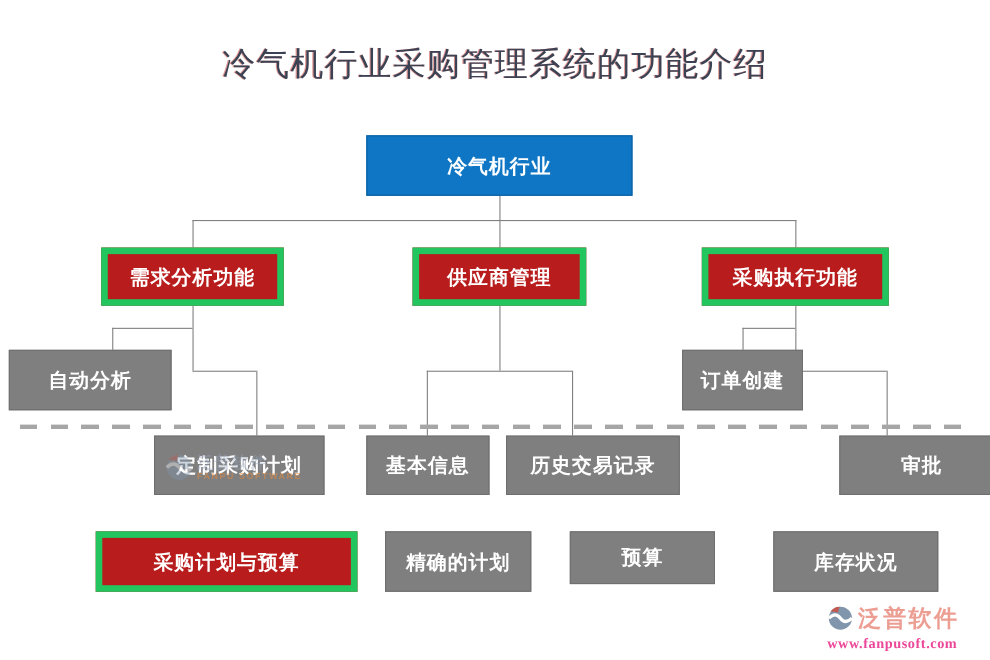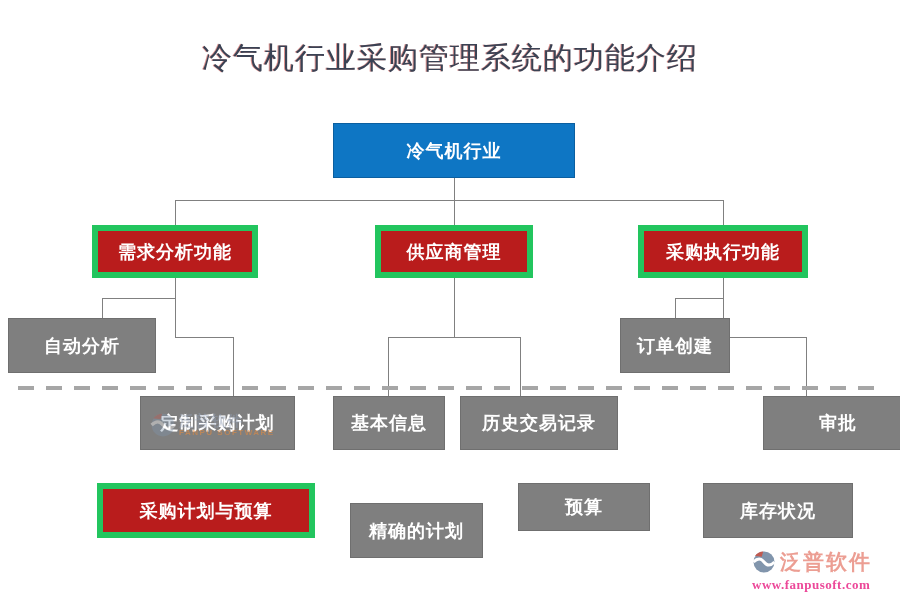--- a/index.html
+++ b/index.html
@@ -77,22 +77,22 @@
 <div class="node blue" style="left:638px;top:225px;width:170px;height:53px;">采购执行功能</div>
 
 <div class="node gray" style="left:8px;top:318px;width:148px;height:55px;">自动分析</div>
 <div class="node gray" style="left:620px;top:318px;width:110px;height:55px;">订单创建</div>
 
 <div class="node gray" style="left:140px;top:396px;width:155px;height:54px;">定制采购计划</div>
 <div class="node gray" style="left:333px;top:396px;width:112px;height:54px;">基本信息</div>
 <div class="node gray" style="left:460px;top:396px;width:158px;height:54px;">历史交易记录</div>
 <div class="node gray" style="left:763px;top:396px;width:150px;height:54px;">审批</div>
 
-<div class="node blue" style="left:97px;top:483px;width:218px;height:55px;">采购计划与预算</div>
-<div class="node gray" style="left:350px;top:483px;width:133px;height:55px;margin-top:20px;">精确的计划</div>
+<div class="node blue" style="left:87px;top:483px;width:238px;height:55px;">采购计划与预算</div>
+<div class="node gray" style="left:350px;top:483px;width:133px;height:55px;">精确的计划</div>
 <div class="node gray" style="left:518px;top:483px;width:132px;height:48px;">预算</div>
 <div class="node gray" style="left:703px;top:483px;width:150px;height:55px;">库存状况</div>
 
 <div class="watermark">
   <svg width="26" height="26" viewBox="0 0 32 32">
     <circle cx="16" cy="16" r="14" fill="#8195ac"></circle>
     <path d="M2 16 Q10 8 16 16 Q22 24 30 16" stroke="#ffffff" stroke-width="4" fill="none"></path>
     <path d="M4 8 Q8 2 15 2 L13 9 Q8 8 4 8 Z" fill="#c05a50"></path>
   </svg>
   <div class="wm-col">

